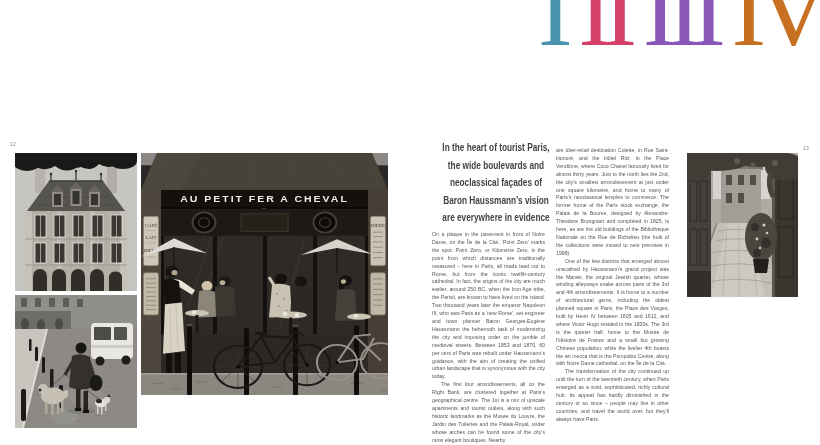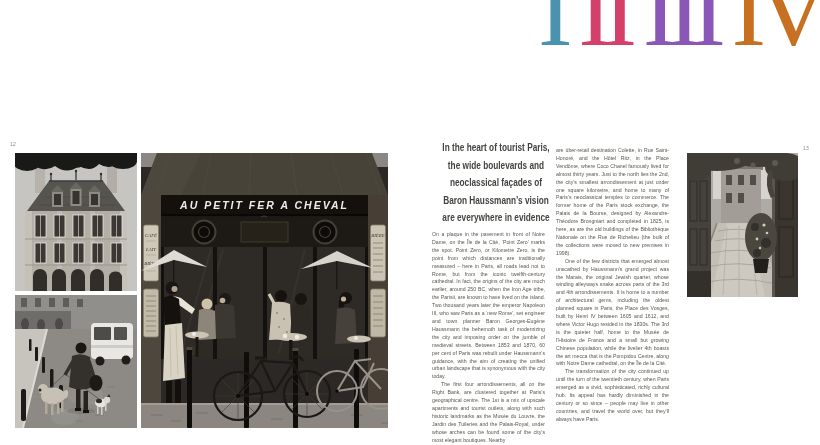--- a/index.html
+++ b/index.html
@@ -11,21 +11,21 @@
   .numerals { position:absolute; top:0; left:538px; width:342px; height:46px; overflow:hidden; }
   .numerals-inner { position:absolute; top:-42px; left:0; display:flex; gap:16px;
                     font-family:"Liberation Serif", serif; font-size:104px; line-height:104px;
                     letter-spacing:-0.1em; white-space:nowrap; }
 
   
   figure { position:absolute; overflow:hidden; background:#b5b2ad; }
   figure svg { display:block; width:100%; height:100%; }
   .ph-building { left:15px; top:153px; width:122px; height:138px; }
   .ph-street   { left:15px; top:295px; width:122px; height:133px; }
-  .ph-cafe     { left:141px; top:153px; width:247px; height:275px;font-style:italic; }
+  .ph-cafe     { left:141px; top:153px; width:247px; height:242px; }
   .ph-alley    { left:687px; top:153px; width:111px; height:144px; }
 
   .pgnum { position:absolute; font-size:5px; color:#8a8a8a; letter-spacing:0.3px; }
   .pgnum-l { left:10px; top:141px; }
   .pgnum-r { left:803px; top:145px; }
 
   
   .headline { position:absolute; left:408px; top:139px; width:176px;
               transform:scaleX(0.75); transform-origin:50% 0;
               font-weight:bold; font-size:11px; line-height:17.6px;

